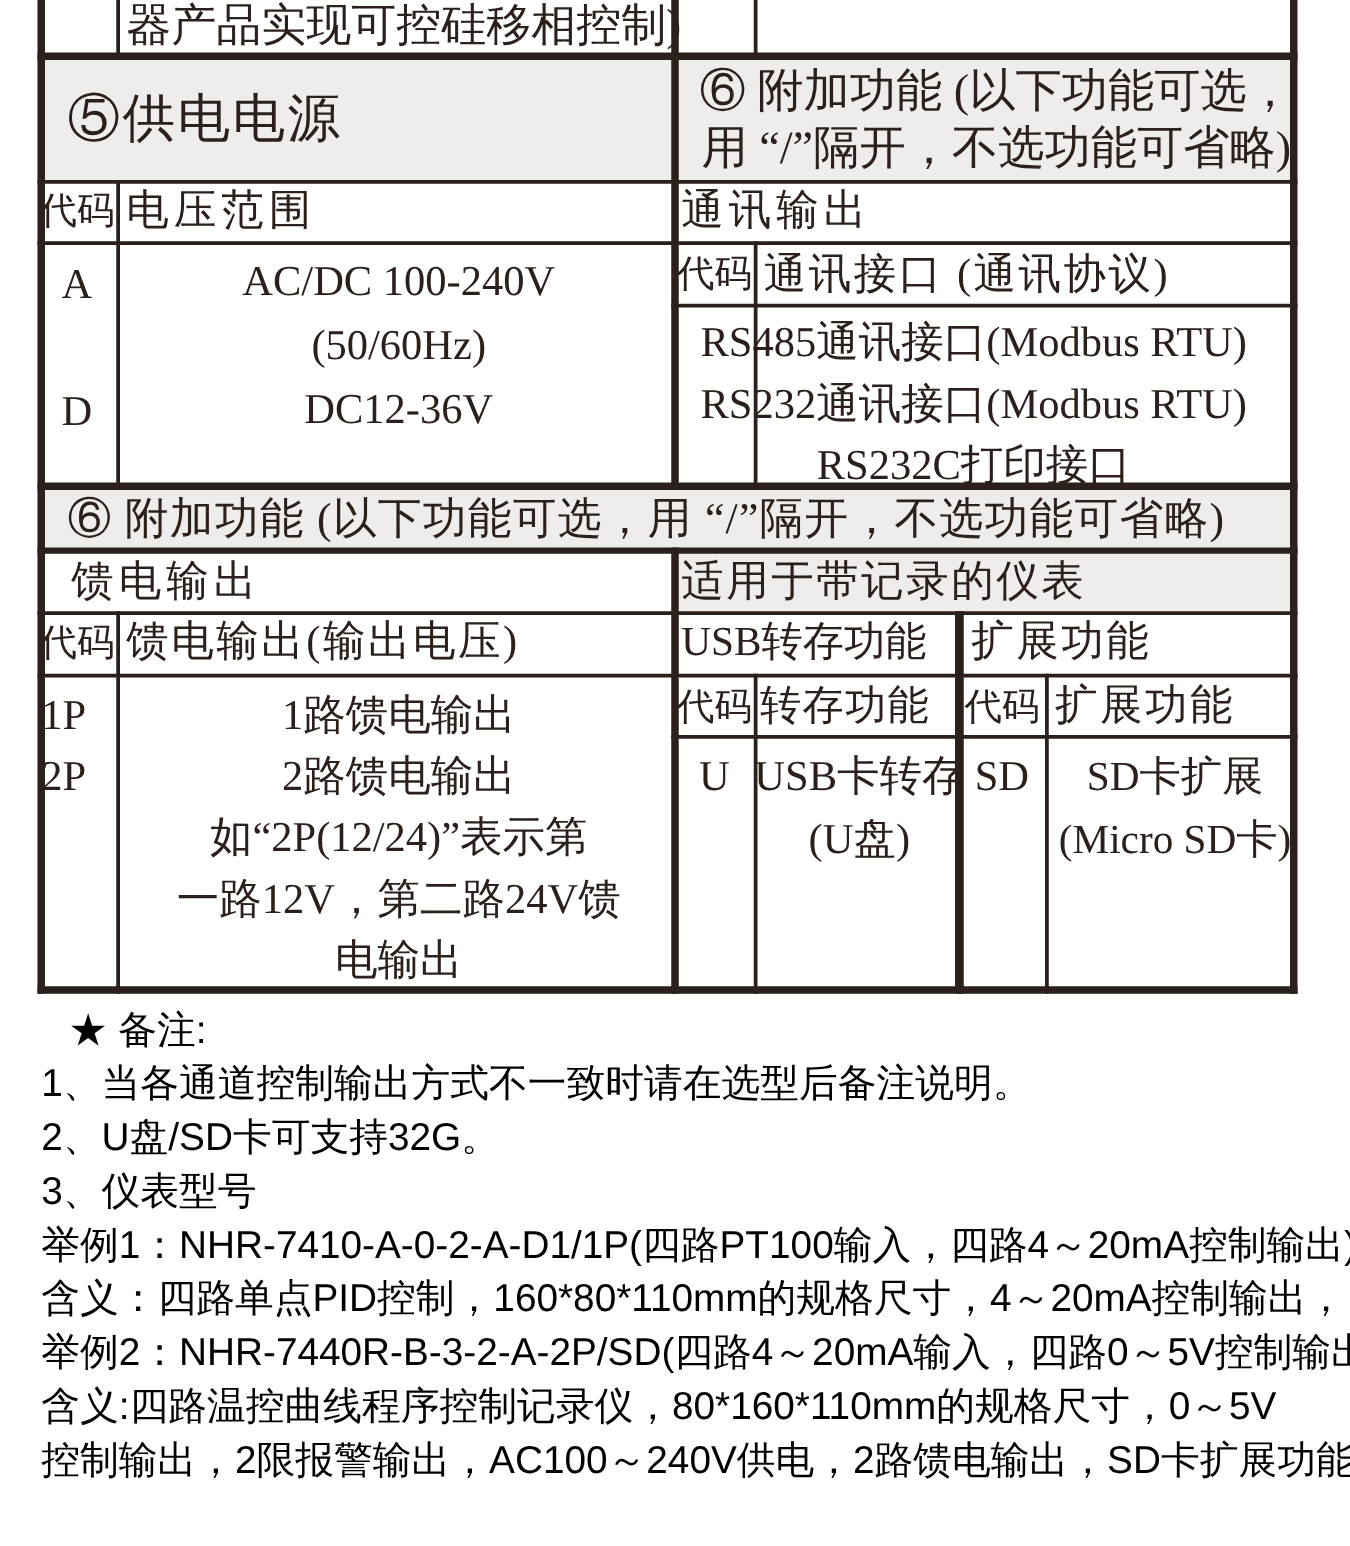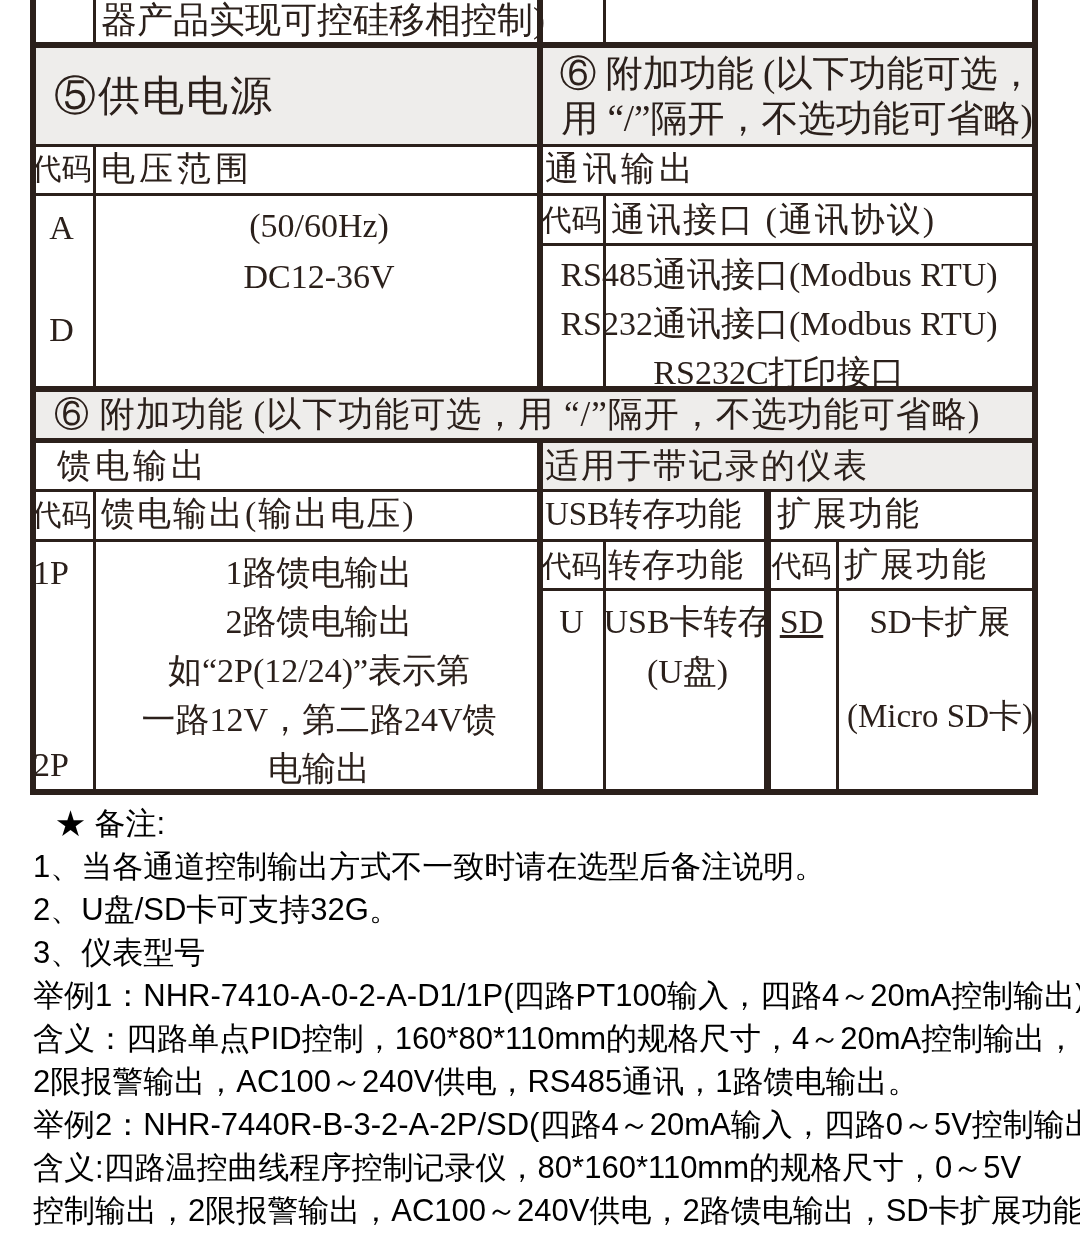--- a/index.html
+++ b/index.html
@@ -45,20 +45,21 @@
     <div class="cell hdr center" style="left:0;top:144px;width:63px;height:49px;">代码</div>
     <div class="cell ls4" style="left:63px;top:144px;width:444px;height:49px;padding-left:8px;">电压范围</div>
     <div class="cell ls4" style="left:510px;top:144px;width:498px;height:49px;padding-left:5px;">通讯输出</div>
 
     <div class="cell codecol" style="left:0;top:196px;width:63px;height:190px;padding-top:6px;line-height:51px;">
       <div>A</div>
       <div>&nbsp;</div>
       <div>D</div>
     </div>
     <div class="cell col" style="left:63px;top:196px;width:444px;height:190px;padding-top:4px;padding-left:8px;line-height:51px;">
+      <div>AC/DC 100-240V</div>
       <div>(50/60Hz)</div>
       <div>DC12-36V</div>
     </div>
 
     <div class="cell hdr center" style="left:510px;top:196px;width:63px;height:47px;">代码</div>
     <div class="cell ls2" style="left:573px;top:196px;width:435px;height:47px;padding-left:8px;">通讯接口 (通讯协议)</div>
 
     <div class="cell col" style="left:573px;top:246px;width:344px;height:140px;padding-top:4px;padding-left:8px;line-height:49px;">
       <div>RS485通讯接口(Modbus RTU)</div>
       <div>RS232通讯接口(Modbus RTU)</div>
@@ -68,21 +69,21 @@
     <div class="cell gray" style="left:0;top:392px;width:1008px;height:46px;padding-left:24px;font-size:35px;letter-spacing:1px;">⑥ 附加功能 (以下功能可选，用 “/”隔开，不选功能可省略)</div>
 
     <div class="cell ls4" style="left:0;top:443px;width:510px;height:46px;padding-left:8px;margin-left:19px;">馈电输出</div>
     <div class="cell gray ls2" style="left:510px;top:443px;width:498px;height:46px;padding-left:5px;">适用于带记录的仪表</div>
 
     <div class="cell hdr center" style="left:0;top:489px;width:63px;height:50px;">代码</div>
     <div class="cell ls2" style="left:63px;top:489px;width:444px;height:50px;padding-left:8px;font-family:Liberation Serif, serif;">馈电输出(输出电压)</div>
     <div class="cell" style="left:510px;top:489px;width:227px;height:50px;padding-left:5px;font-size:33px;">USB转存功能</div>
     <div class="cell ls2" style="left:737px;top:489px;width:271px;height:50px;padding-left:10px;">扩展功能</div>
 
-    <div class="cell codecol" style="left:0;top:542px;width:42px;height:247px;padding-top:6px;line-height:49px;justify-content:space-between;">
+    <div class="cell codecol" style="left:0;top:542px;width:42px;height:247px;padding-top:6px;line-height:49px;">
       <div>1P</div>
       <div>2P</div>
     </div>
     <div class="cell col" style="left:63px;top:542px;width:444px;height:247px;padding-top:6px;padding-left:8px;line-height:49px;">
       <div>1路馈电输出</div>
       <div>2路馈电输出</div>
       <div>如“2P(12/24)”表示第</div>
       <div>一路12V，第二路24V馈</div>
       <div>电输出</div>
     </div>
@@ -92,24 +93,24 @@
     <div class="cell hdr center" style="left:737px;top:542px;width:69px;height:46px;">代码</div>
     <div class="cell ls2" style="left:806px;top:542px;width:202px;height:46px;padding-left:8px;">扩展功能</div>
 
     <div class="cell codecol" style="left:510px;top:591px;width:63px;height:198px;padding-top:6px;line-height:50px;">
       <div>U</div>
     </div>
     <div class="cell col" style="left:573px;top:591px;width:164px;height:198px;padding-top:6px;padding-left:5px;line-height:50px;">
       <div>USB卡转存</div>
       <div>(U盘)</div>
     </div>
-    <div class="cell codecol" style="left:737px;top:591px;width:69px;height:198px;padding-top:6px;line-height:50px;text-decoration:underline;">
+    <div class="cell codecol" style="left:737px;top:591px;width:69px;height:198px;padding-top:6px;line-height:50px;">
       <div>SD</div>
     </div>
-    <div class="cell col" style="left:806px;top:591px;width:202px;height:198px;padding-top:6px;padding-left:6px;line-height:50px;font-size:33px;gap:44px;">
+    <div class="cell col" style="left:806px;top:591px;width:202px;height:198px;padding-top:6px;padding-left:6px;line-height:50px;font-size:33px;">
       <div>SD卡扩展</div>
       <div>(Micro SD卡)</div>
     </div>
 
     <div class="hl" style="left:0;top:42px;width:1008px;height:6px;"></div>
     <div class="hl" style="left:0;top:144px;width:1008px;height:3px;"></div>
     <div class="hl" style="left:0;top:193px;width:1008px;height:3px;"></div>
     <div class="hl" style="left:507px;top:243px;width:501px;height:3px;"></div>
     <div class="hl" style="left:0;top:386px;width:1008px;height:6px;"></div>
     <div class="hl" style="left:0;top:438px;width:1008px;height:5px;"></div>
@@ -132,19 +133,18 @@
     <div class="vl" style="left:806px;top:539px;width:3px;height:256px;"></div>
   </div>
 
   <div id="notes">
     <div class="nline indent">★ 备注:</div>
     <div class="nline">1、当各通道控制输出方式不一致时请在选型后备注说明。</div>
     <div class="nline">2、U盘/SD卡可支持32G。</div>
     <div class="nline">3、仪表型号</div>
     <div class="nline">举例1：NHR-7410-A-0-2-A-D1/1P(四路PT100输入，四路4～20mA控制输出)</div>
     <div class="nline"> 含义：四路单点PID控制，160*80*110mm的规格尺寸，4～20mA控制输出，</div>
-    <div class="nline">2限报警输出，AC100～240V供电，RS485通讯，1路馈电输出。</div>
     <div class="nline">举例2：NHR-7440R-B-3-2-A-2P/SD(四路4～20mA输入，四路0～5V控制输出)</div>
     <div class="nline"> 含义:四路温控曲线程序控制记录仪，80*160*110mm的规格尺寸，0～5V</div>
     <div class="nline">控制输出，2限报警输出，AC100～240V供电，2路馈电输出，SD卡扩展功能。</div>
   </div>
 
 </div>
 
 </body></html>

